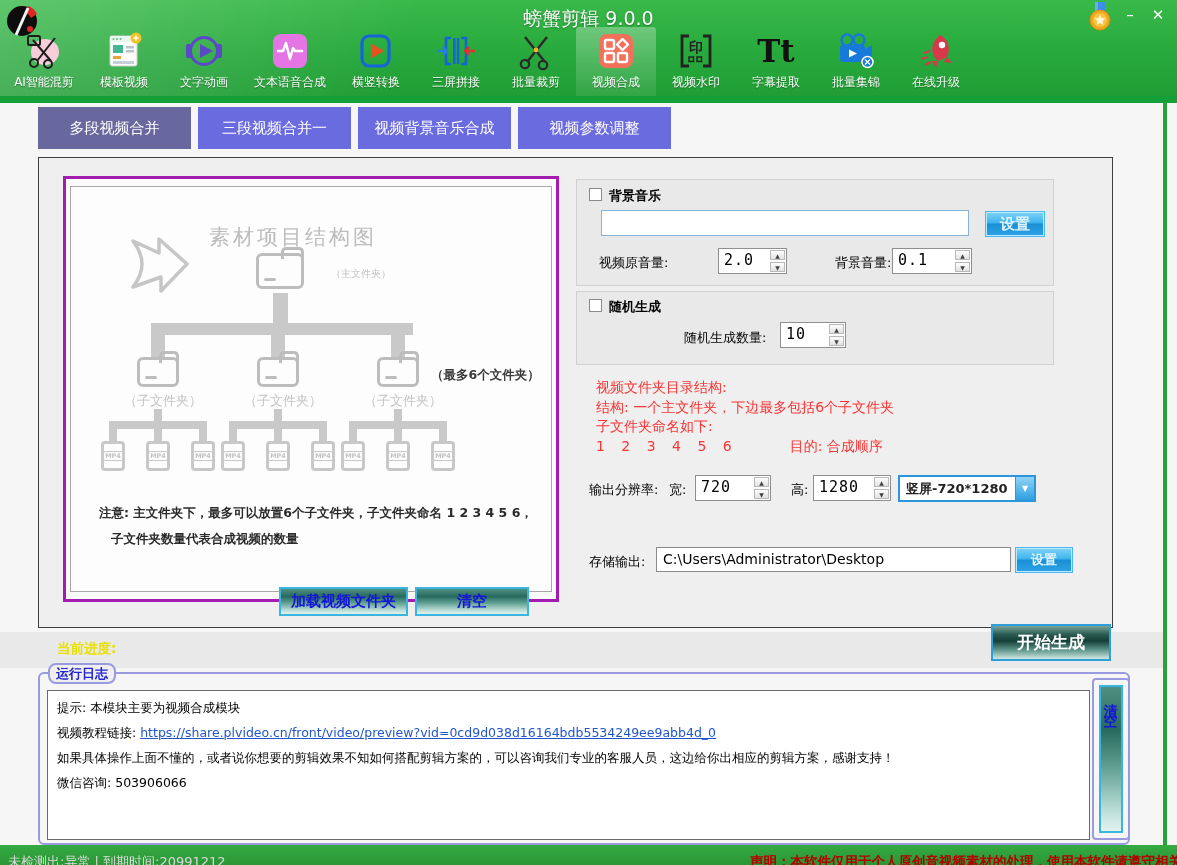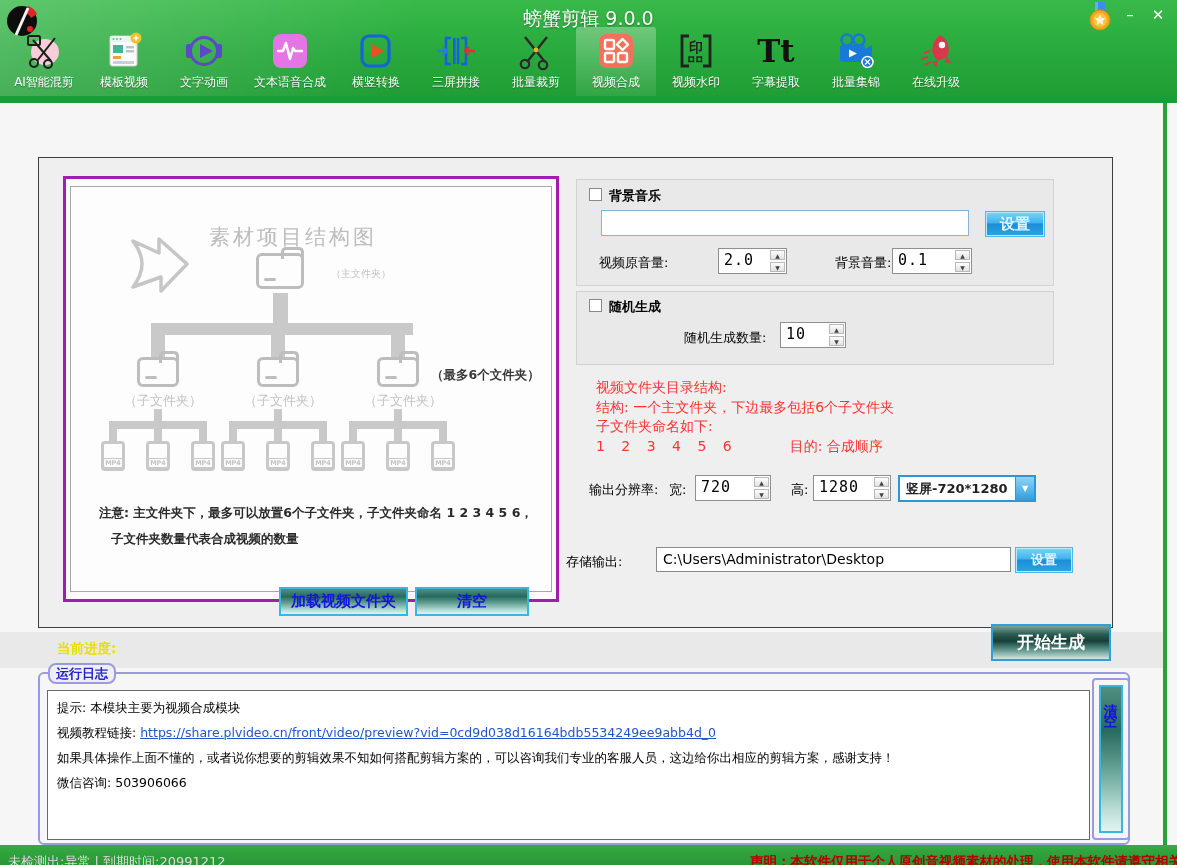--- a/index.html
+++ b/index.html
@@ -39,21 +39,21 @@
   .dg-title { position:absolute; left:138px; top:36px; font-size:21px; letter-spacing:3px; color:#bcbcbc; }
   .dg-arrow { position:absolute; left:52px; top:44px; }
   .folder { position:absolute; border:3px solid #bdbdbd; border-radius:6px; background:#fdfdfd; }
   .folder::before { content:""; position:absolute; top:-9px; right:-3px; width:40%; height:9px;
                     border:3px solid #bdbdbd; border-bottom:none; border-radius:5px 5px 0 0; }
   .folder::after { content:""; position:absolute; left:5px; bottom:5px; width:12px; height:3px; background:#bdbdbd; border-radius:2px; }
   .conn { position:absolute; background:#c9c9c9; }
   .dg-label { position:absolute; color:#c2c2c2; font-size:13px; white-space:nowrap; }
   .dg-label.dark { color:#3a3a3a; font-weight:bold; font-size:12.5px; }
   .doc { position:absolute; width:24px; height:30px; border:3px solid #c8c8c8; border-radius:4px; background:#fdfdfd;
-         display:flex; align-items:flex-end; justify-content:center; }
+         display:flex; align-items:center; justify-content:center; }
   .doc span { font-size:6.5px; font-weight:bold; color:#c4c4c4; border:1.5px solid #c8c8c8; border-radius:2px; padding:0 1px; background:#fdfdfd; }
   .dg-note { position:absolute; font-size:12.5px; font-weight:bold; color:#2a2a2a; white-space:nowrap; }
 
   
   .teal-btn { background:linear-gradient(180deg,#4f8f82 0%, #276b5e 30%, #5f9e91 55%, #b9ddd5 85%, #e4f3ef 100%);
               border:2px solid #3ab5e0; color:#1515d8; font-weight:bold; font-size:15px;
               display:flex; align-items:center; justify-content:center; position:absolute; }
   .generate-btn { position:absolute; left:991px; top:624px; width:120px; height:37px;
               background:linear-gradient(180deg,#7aa49a 0%, #2b5d52 25%, #143f37 45%, #5d948a 72%, #cfe7e0 100%);
               border:2px solid #2e9fd8; color:#fff; font-weight:bold; font-size:17px;
@@ -273,20 +273,26 @@
             <path d="M31 26 l5 6 -8 -1 Z" fill="#d63a4a"></path>
             <path d="M22 30 l-2 7 -4 -7 Z" fill="#d63a4a"></path>
             <path d="M8 22 l6 -2 M5 28 l7 -2 M9 34 l6 -3" stroke="#d63a4a" stroke-width="2" fill="none"></path>
           </svg>
         </span>
         <span class="t-label">在线升级</span>
       </div>
     </div>
   </div>
 
+  <div class="tabs">
+    <div class="tab active">多段视频合并</div>
+    <div class="tab">三段视频合并一</div>
+    <div class="tab">视频背景音乐合成</div>
+    <div class="tab">视频参数调整</div>
+  </div>
 
   <div class="main-panel">
 
     <div class="preview-outer">
       <div class="preview-inner">
         <div class="dg-title">素材项目结构图</div>
         <span class="dg-arrow">
           <svg width="72" height="80" viewBox="0 0 72 80">
             <path d="M10 10 C22 26 22 40 10 56 L38 46 L38 60 L64 33 L36 8 L36 22 Z" fill="none" stroke="#c6c6c6" stroke-width="3.5" stroke-linejoin="round"></path>
           </svg>
@@ -421,21 +427,21 @@
       <span class="arrows">
         <span class="spin-up"></span>
         <span class="spin-down"></span>
       </span>
     </div>
     <div class="dropdown" style="left:859px; top:317px; width:138px;">
       <span class="txt">竖屏-720*1280</span>
       <span class="dd-btn"></span>
     </div>
 
-    <span class="lbl" style="left:527px; top:395px;">存储输出:</span>
+    <span class="lbl" style="left:550px; top:395px;">存储输出:</span>
     <div class="text-input" style="left:617px; top:389px; width:355px; height:25px; border-color:#8a8a8a;">C:\Users\Administrator\Desktop</div>
     <div class="blue-btn" style="left:976px; top:389px; width:58px; height:26px; font-size:13px;">设置</div>
   </div>
 
   <div class="progress-strip"></div>
   <div class="progress-label">当前进度:</div>
   <div class="generate-btn">开始生成</div>
 
   <div class="log-group">
     <div class="log-legend">运行日志</div>

